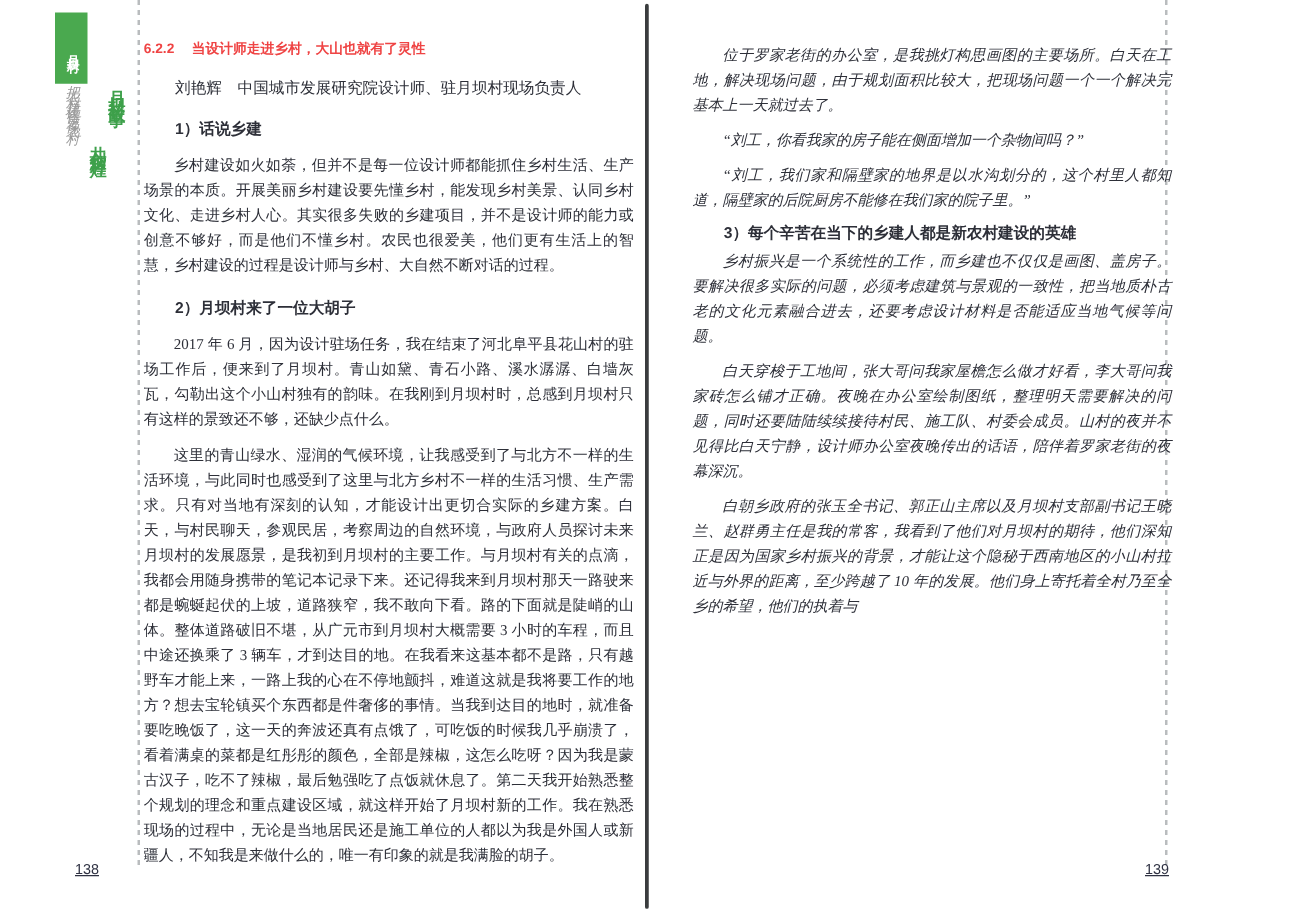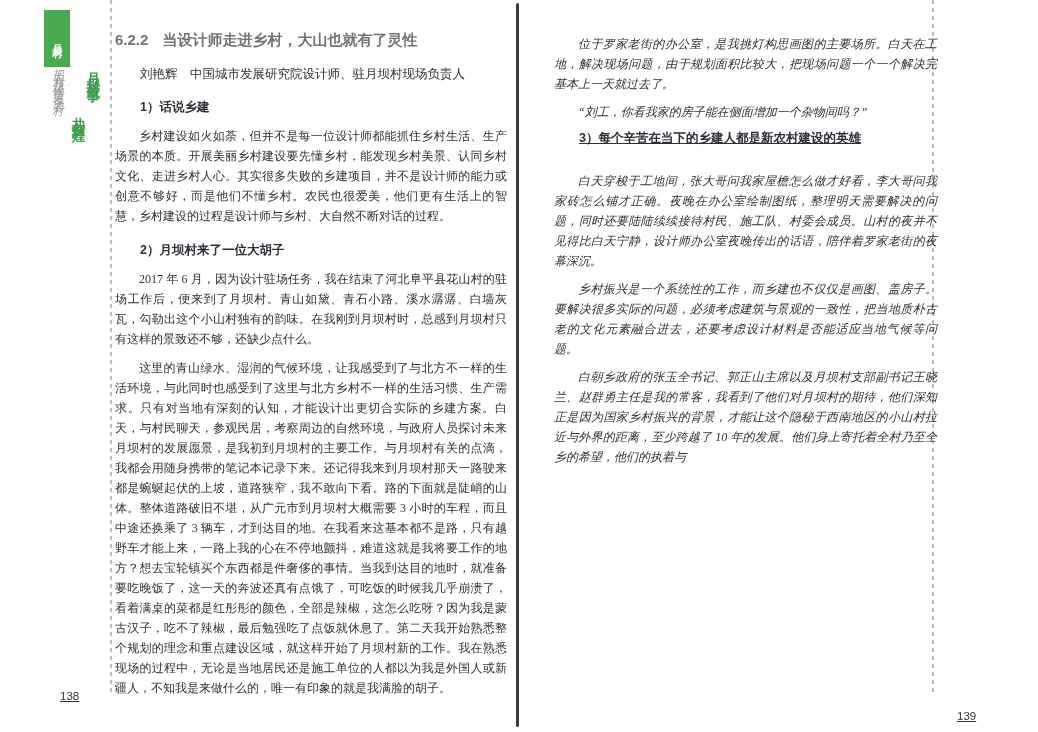--- a/index.html
+++ b/index.html
@@ -44,45 +44,45 @@
   }
   .slogan{
     left:49px;top:60px;color:#9b9b9b;font-size:11px;letter-spacing:4px;
     font-style:italic;font-family:"DejaVu Serif", serif;
   }
   
   .page{position:absolute;}
   .page-left{left:115px;top:31px;width:392px;}
   .page-right{left:554px;top:34px;width:383px;}
   .section-title{
-    margin:0 0 16px 0;color:#737373;font-size:15px;font-weight:bold;
+    margin:0 0 16px 0;color:#ef4444;font-size:11px;font-weight:bold;
     font-family:"Liberation Sans", sans-serif;
   }
   .section-num{margin-right:14px;}
   .author{
     margin:0 0 12px 0;font-size:12.5px;font-weight:normal;text-indent:2em;
     font-family:"Liberation Sans", sans-serif;
   }
   .subhead{
     margin:16px 0 10px 0;font-size:12.5px;font-weight:bold;text-indent:2em;
     font-family:"Liberation Sans", sans-serif;
   }
   .para{
     margin:0 0 9px 0;font-size:12px;line-height:20px;
     text-align:justify;text-indent:2em;
   }
   .page-right .para{margin-bottom:8px;font-style:italic;}
-  .page-right .subhead{margin:2px 0 24px 0;text-decoration:underline;}
+  .page-right .subhead{margin:2px 0 4px 0;}
   .pn{
     position:absolute;top:690px;font-size:11.5px;color:#2e3142;
     font-family:"Liberation Sans", sans-serif;
     text-decoration:underline;
   }
   .pn-left{left:60px;}
-  .pn-right{left:957px;margin-top:20px;}
+  .pn-right{left:916px;}
 </style>
 </head>
 <body>
 
 <div class="dotted-v dotted-left"></div>
 <div class="dotted-v dotted-right"></div>
 <div class="binding"></div>
 
 <div class="tab-box">
   <span class="v-text">月坝村</span>
@@ -100,18 +100,19 @@
   <p class="para">乡村建设如火如荼，但并不是每一位设计师都能抓住乡村生活、生产场景的本质。开展美丽乡村建设要先懂乡村，能发现乡村美景、认同乡村文化、走进乡村人心。其实很多失败的乡建项目，并不是设计师的能力或创意不够好，而是他们不懂乡村。农民也很爱美，他们更有生活上的智慧，乡村建设的过程是设计师与乡村、大自然不断对话的过程。</p>
   <h3 class="subhead">2）月坝村来了一位大胡子</h3>
   <p class="para">2017 年 6 月，因为设计驻场任务，我在结束了河北阜平县花山村的驻场工作后，便来到了月坝村。青山如黛、青石小路、溪水潺潺、白墙灰瓦，勾勒出这个小山村独有的韵味。在我刚到月坝村时，总感到月坝村只有这样的景致还不够，还缺少点什么。</p>
   <p class="para">这里的青山绿水、湿润的气候环境，让我感受到了与北方不一样的生活环境，与此同时也感受到了这里与北方乡村不一样的生活习惯、生产需求。只有对当地有深刻的认知，才能设计出更切合实际的乡建方案。白天，与村民聊天，参观民居，考察周边的自然环境，与政府人员探讨未来月坝村的发展愿景，是我初到月坝村的主要工作。与月坝村有关的点滴，我都会用随身携带的笔记本记录下来。还记得我来到月坝村那天一路驶来都是蜿蜒起伏的上坡，道路狭窄，我不敢向下看。路的下面就是陡峭的山体。整体道路破旧不堪，从广元市到月坝村大概需要 3 小时的车程，而且中途还换乘了 3 辆车，才到达目的地。在我看来这基本都不是路，只有越野车才能上来，一路上我的心在不停地颤抖，难道这就是我将要工作的地方？想去宝轮镇买个东西都是件奢侈的事情。当我到达目的地时，就准备要吃晚饭了，这一天的奔波还真有点饿了，可吃饭的时候我几乎崩溃了，看着满桌的菜都是红彤彤的颜色，全部是辣椒，这怎么吃呀？因为我是蒙古汉子，吃不了辣椒，最后勉强吃了点饭就休息了。第二天我开始熟悉整个规划的理念和重点建设区域，就这样开始了月坝村新的工作。我在熟悉现场的过程中，无论是当地居民还是施工单位的人都以为我是外国人或新疆人，不知我是来做什么的，唯一有印象的就是我满脸的胡子。</p>
 </div>
 <div class="pn pn-left">138</div>
 
 <div class="page page-right">
   <p class="para">位于罗家老街的办公室，是我挑灯构思画图的主要场所。白天在工地，解决现场问题，由于规划面积比较大，把现场问题一个一个解决完基本上一天就过去了。</p>
   <p class="para">“刘工，你看我家的房子能在侧面增加一个杂物间吗？”</p>
+  <p class="para">“刘工，我们家和隔壁家的地界是以水沟划分的，这个村里人都知道，隔壁家的后院厨房不能修在我们家的院子里。”</p>
   <h3 class="subhead">3）每个辛苦在当下的乡建人都是新农村建设的英雄</h3>
+  <p class="para">乡村振兴是一个系统性的工作，而乡建也不仅仅是画图、盖房子。要解决很多实际的问题，必须考虑建筑与景观的一致性，把当地质朴古老的文化元素融合进去，还要考虑设计材料是否能适应当地气候等问题。</p>
   <p class="para">白天穿梭于工地间，张大哥问我家屋檐怎么做才好看，李大哥问我家砖怎么铺才正确。夜晚在办公室绘制图纸，整理明天需要解决的问题，同时还要陆陆续续接待村民、施工队、村委会成员。山村的夜并不见得比白天宁静，设计师办公室夜晚传出的话语，陪伴着罗家老街的夜幕深沉。</p>
-  <p class="para">乡村振兴是一个系统性的工作，而乡建也不仅仅是画图、盖房子。要解决很多实际的问题，必须考虑建筑与景观的一致性，把当地质朴古老的文化元素融合进去，还要考虑设计材料是否能适应当地气候等问题。</p>
   <p class="para">白朝乡政府的张玉全书记、郭正山主席以及月坝村支部副书记王晓兰、赵群勇主任是我的常客，我看到了他们对月坝村的期待，他们深知正是因为国家乡村振兴的背景，才能让这个隐秘于西南地区的小山村拉近与外界的距离，至少跨越了 10 年的发展。他们身上寄托着全村乃至全乡的希望，他们的执着与</p>
 </div>
 <div class="pn pn-right">139</div>
 
 </body></html>

